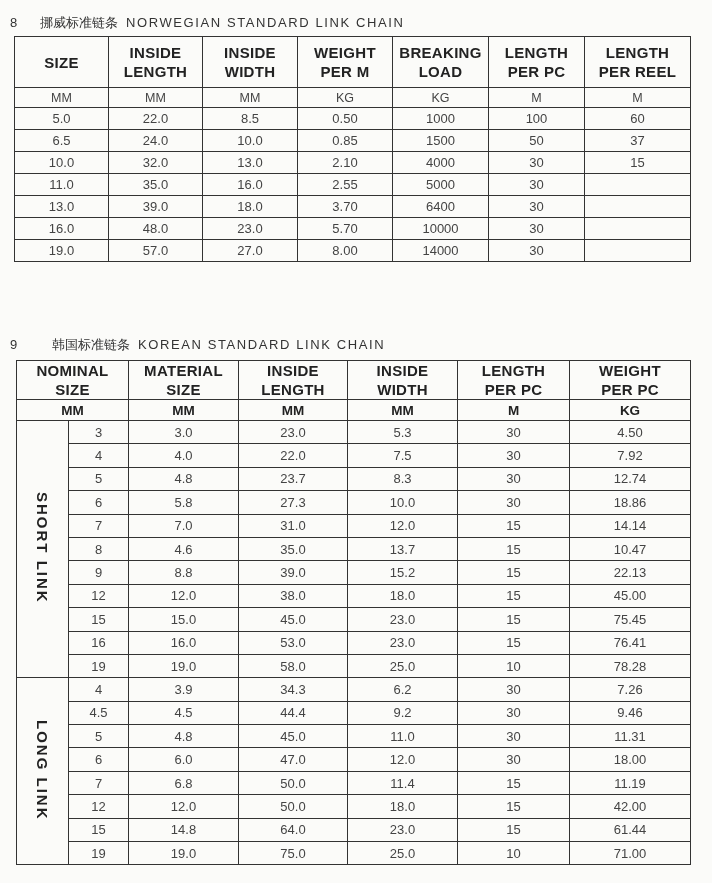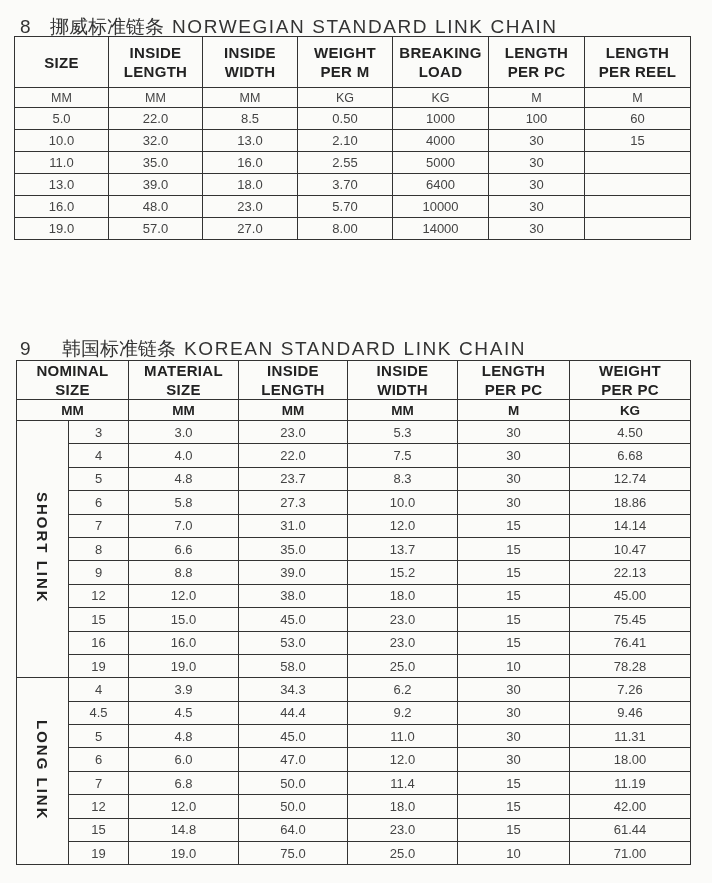--- a/index.html
+++ b/index.html
@@ -1,21 +1,21 @@
 <!DOCTYPE html>
 <html><head>
 <meta charset="utf-8">
 <style>
   html, body { margin:0; padding:0; }
   body {
     width:712px; height:883px; background:#fbfbf9; position:relative; overflow:hidden;
     font-family:"Liberation Sans", "DejaVu Sans", sans-serif; color:#2a2a2a;
   }
   .sec-title {
-    position:absolute; left:20px; font-size:19px; letter-spacing:1.6px; color:#333;
+    position:absolute; left:10px; font-size:13px; letter-spacing:1.6px; color:#333;
     white-space:nowrap;
   }
   .sec-title .num { display:inline-block; width:30px; }
   .sec-title .cn { letter-spacing:0; margin-right:8px; font-family:"DejaVu Sans", sans-serif; }
   table { position:absolute; border-collapse:collapse; table-layout:fixed; }
   td, th { border:1.3px solid #333; text-align:center; padding:0; }
   th { font-weight:bold; font-size:15px; line-height:19px; color:#222; letter-spacing:0.3px; }
   td { font-size:13px; color:#444; }
   .unit td { font-size:12.5px; color:#444;margin-top:12px; }
   #t8 { left:14px; top:36px; width:676px; }
@@ -93,20 +93,29 @@
       <tr class="row">
         <td>5.0</td>
         <td>22.0</td>
         <td>8.5</td>
         <td>0.50</td>
         <td>1000</td>
         <td>100</td>
         <td>60</td>
       </tr>
       <tr class="row">
+        <td>6.5</td>
+        <td>24.0</td>
+        <td>10.0</td>
+        <td>0.85</td>
+        <td>1500</td>
+        <td>50</td>
+        <td>37</td>
+      </tr>
+      <tr class="row">
         <td>10.0</td>
         <td>32.0</td>
         <td>13.0</td>
         <td>2.10</td>
         <td>4000</td>
         <td>30</td>
         <td>15</td>
       </tr>
       <tr class="row">
         <td>11.0</td>
@@ -206,21 +215,21 @@
         <td>5.3</td>
         <td>30</td>
         <td>4.50</td>
       </tr>
       <tr class="row">
         <td>4</td>
         <td>4.0</td>
         <td>22.0</td>
         <td>7.5</td>
         <td>30</td>
-        <td>6.68</td>
+        <td>7.92</td>
       </tr>
       <tr class="row">
         <td>5</td>
         <td>4.8</td>
         <td>23.7</td>
         <td>8.3</td>
         <td>30</td>
         <td>12.74</td>
       </tr>
       <tr class="row">
@@ -234,21 +243,21 @@
       <tr class="row">
         <td>7</td>
         <td>7.0</td>
         <td>31.0</td>
         <td>12.0</td>
         <td>15</td>
         <td>14.14</td>
       </tr>
       <tr class="row">
         <td>8</td>
-        <td>6.6</td>
+        <td>4.6</td>
         <td>35.0</td>
         <td>13.7</td>
         <td>15</td>
         <td>10.47</td>
       </tr>
       <tr class="row">
         <td>9</td>
         <td>8.8</td>
         <td>39.0</td>
         <td>15.2</td>

